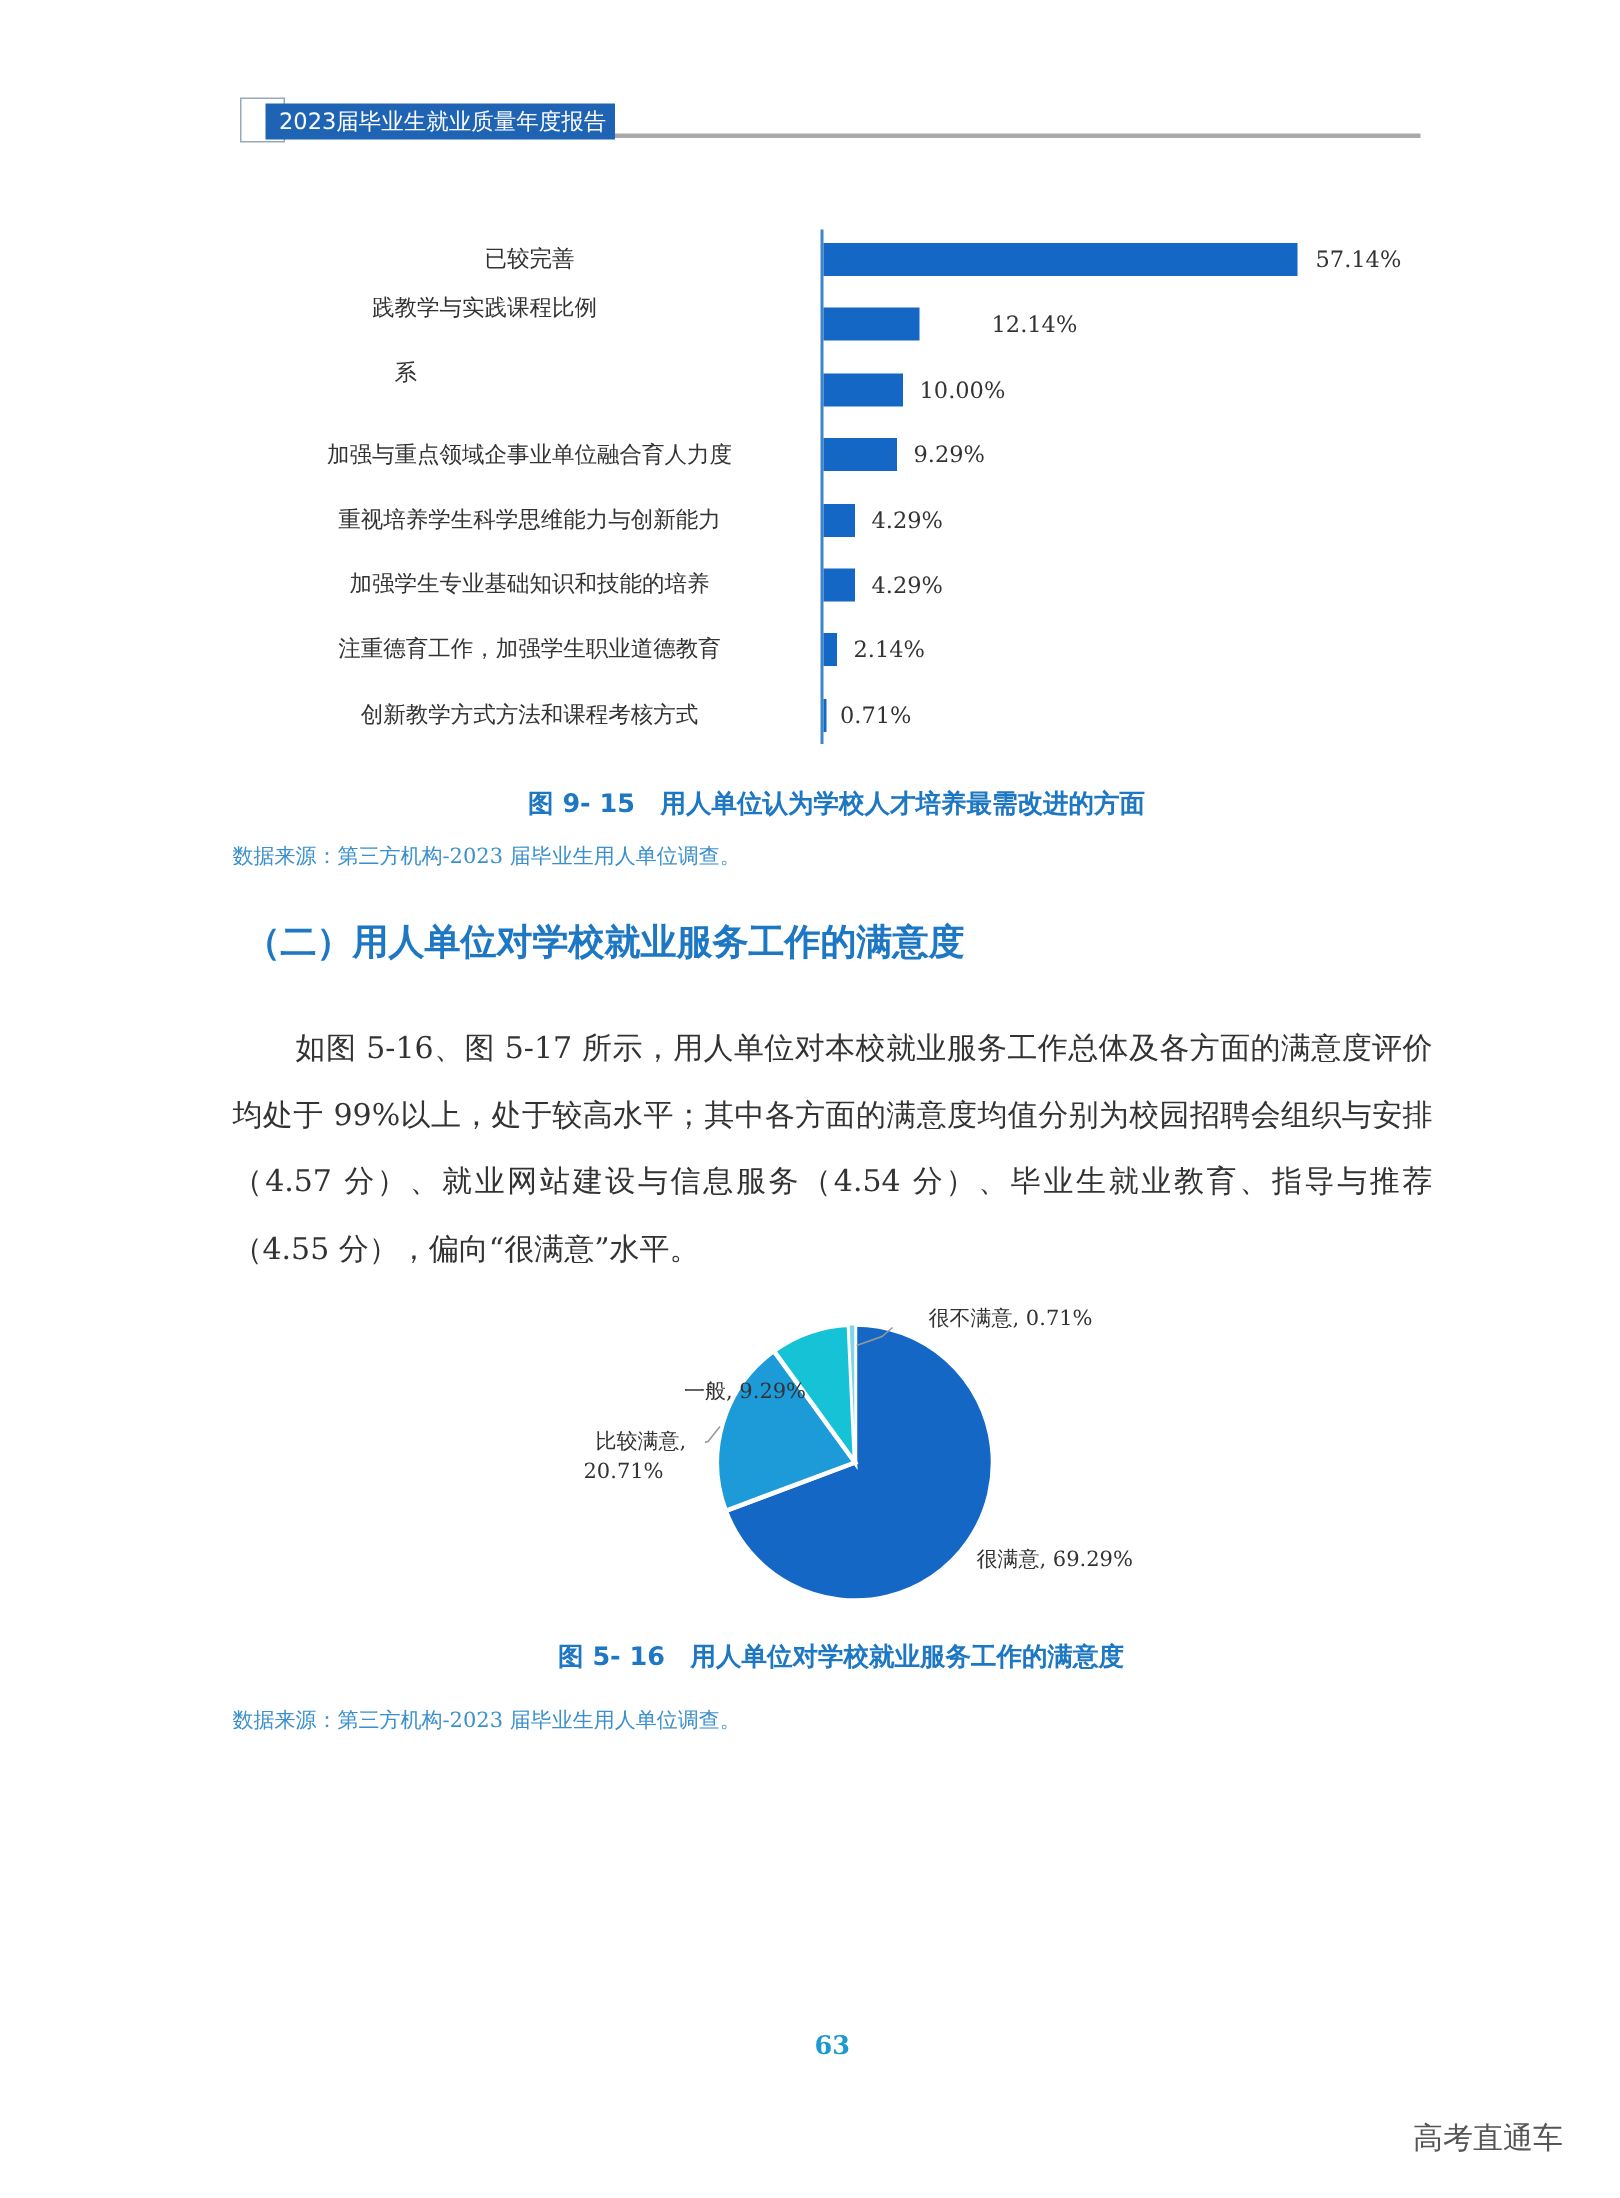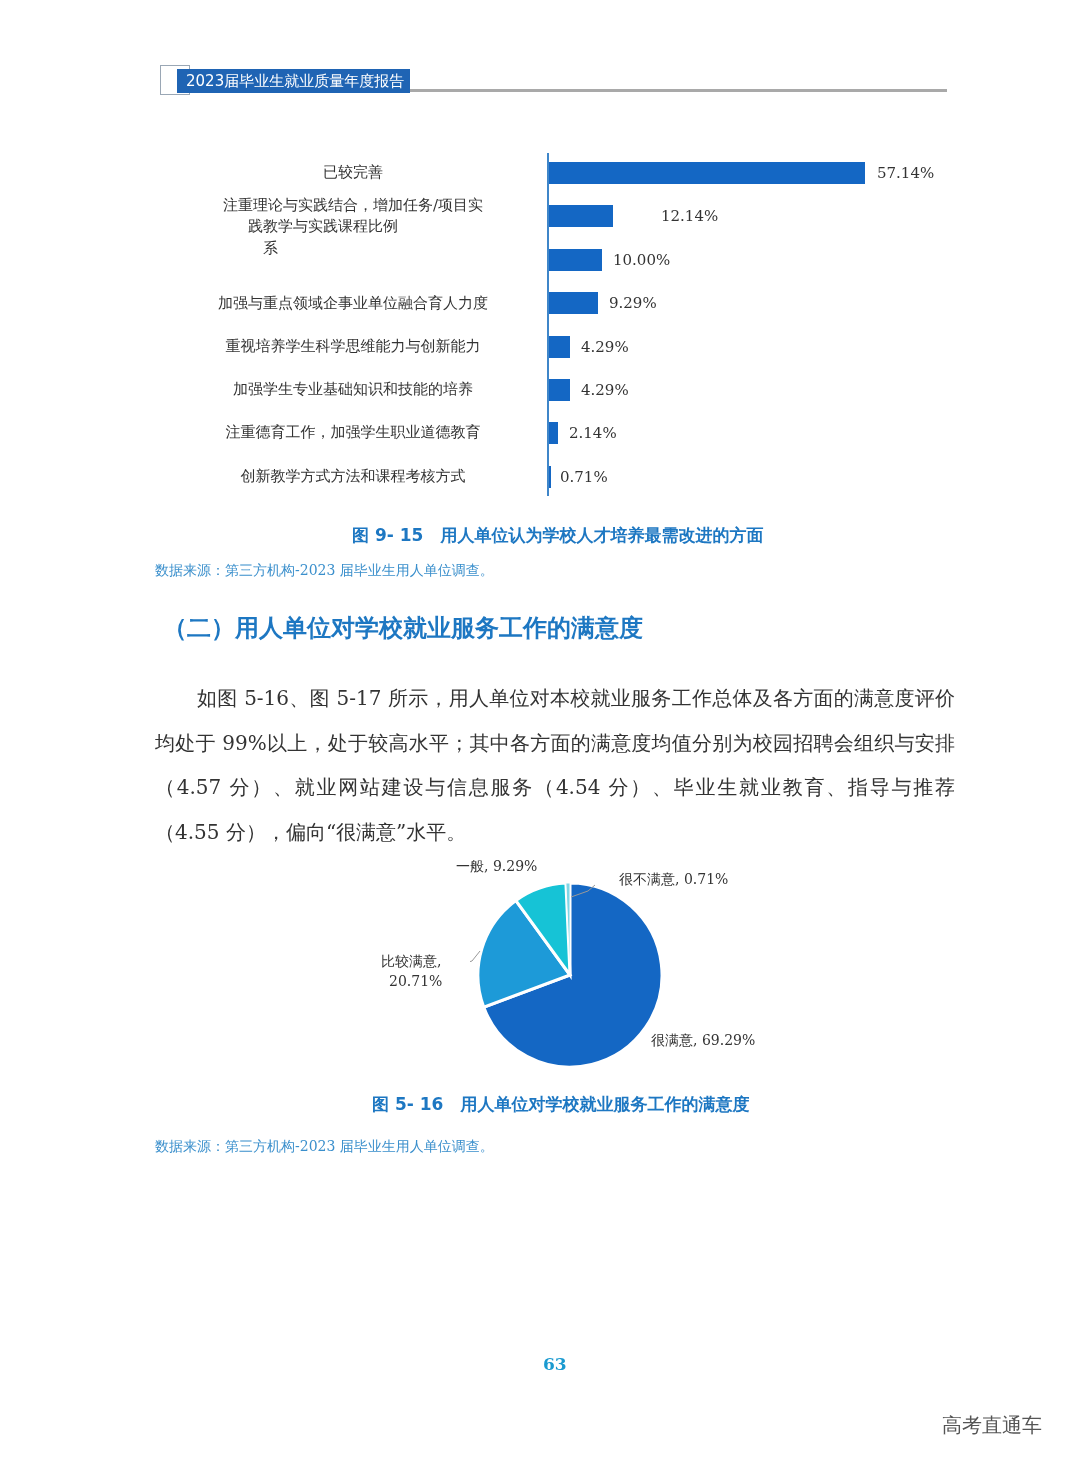--- a/index.html
+++ b/index.html
@@ -28,21 +28,20 @@
 <div class="abs hdr-box">2023届毕业生就业质量年度报告</div>
 <div class="abs hdr-line"></div>
 
 <div>
   <div class="abs bar-axis"></div>
 
   <div class="abs bar-label" style="top:162px">
       <div>已较完善</div>
     </div>
   <div class="abs bar-label" style="top:195px">
-      <div>注重理论与实践结合，增加任务/项目实</div>
       <div style="padding-right:60px">践教学与实践课程比例</div>
     </div>
   <div class="abs bar-label" style="top:238px">
       <div style="padding-right:165px">系</div>
     </div>
   <div class="abs bar-label" style="top:293px">
       <div>加强与重点领域企事业单位融合育人力度</div>
     </div>
   <div class="abs bar-label" style="top:336px">
       <div>重视培养学生科学思维能力与创新能力</div>
@@ -98,23 +97,23 @@
 
     <path d="M100,100 L13.8,132.2 A92,92 0 0,1 45.9,25.6 Z" fill="#1d9ad8" stroke="#fff" stroke-width="3"></path>
 
     <path d="M100,100 L45.9,25.6 A92,92 0 0,1 95.9,8.1 Z" fill="#16c3d6" stroke="#fff" stroke-width="3"></path>
 
     <path d="M100,100 L95.9,8.1 A92,92 0 0,1 100,8 Z" fill="#7fd6e6" stroke="#fff" stroke-width="1"></path>
 
     <polyline points="101,22 118,16 125,10" fill="none" stroke="#999" stroke-width="1"></polyline>
     <polyline points="-5,88 2,86 10,76" fill="none" stroke="#999" stroke-width="1"></polyline>
   </svg>
-  <div class="abs pie-label" style="left:456px;top:856px">一般, 9.29%</div>
+  <div class="abs pie-label" style="left:456px;top:918px">一般, 9.29%</div>
   <div class="abs pie-label" style="left:619px;top:869px">很不满意, 0.71%</div>
-  <div class="abs pie-label" style="left:381px;top:951px">比较满意,</div>
+  <div class="abs pie-label" style="left:397px;top:951px">比较满意,</div>
   <div class="abs pie-label" style="left:389px;top:971px">20.71%</div>
   <div class="abs pie-label" style="left:651px;top:1030px">很满意, 69.29%</div>
 </div>
 
 <div class="abs caption" style="left:372px;top:1093px">图 5- 16　用人单位对学校就业服务工作的满意度</div>
 <div class="abs source" style="left:155px;top:1138px">数据来源：第三方机构-2023 届毕业生用人单位调查。</div>
 
 <div class="abs pageno">63</div>
 <div class="abs wm">高考直通车</div>
 

